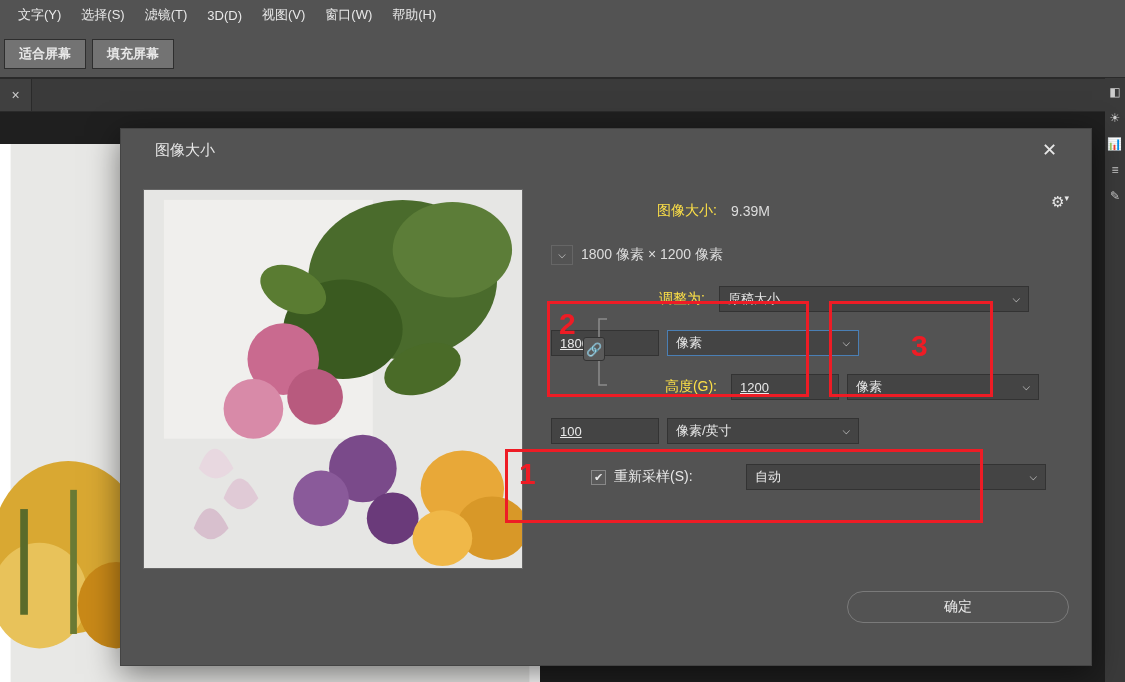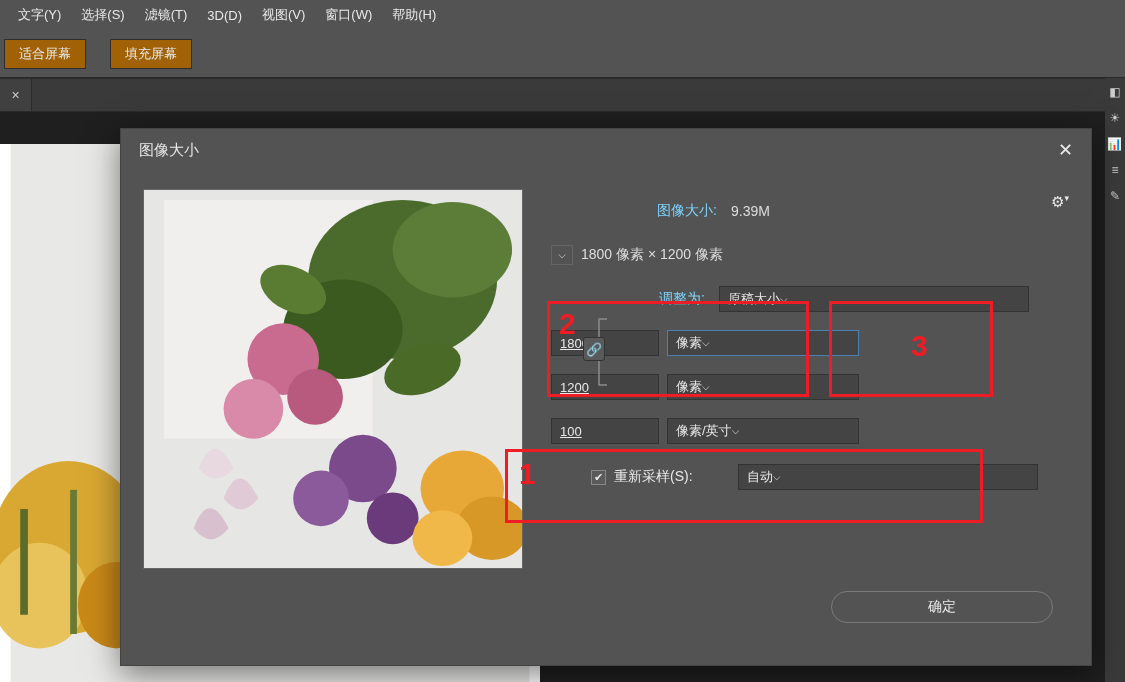--- a/index.html
+++ b/index.html
@@ -4,73 +4,73 @@
 <style>
 * { box-sizing: border-box; margin: 0; padding: 0; font-family: "Microsoft YaHei", sans-serif; }
 body { width: 1125px; height: 682px; background: #535353; overflow: hidden; position: relative; }
 
 
 .menubar { height: 30px; background: #535353; display: flex; align-items: center; padding-left: 8px; color: #e8e8e8; font-size: 13px; }
 .menubar .menu-item { padding: 4px 10px; cursor: pointer; }
 
 
 .toolbar { height: 48px; background: #535353; display: flex; align-items: center; padding-left: 4px; border-bottom: 1px solid #2a2a2a; }
-.toolbar .btn { background: #a16207; border: 1px solid #2e2e2e; color: #e8e8e8; padding: 5px 14px; margin-right: 24px; font-size: 13px; cursor: pointer; }
+.toolbar .btn { background: #737373; border: 1px solid #2e2e2e; color: #e8e8e8; padding: 5px 14px; margin-right: 6px; font-size: 13px; cursor: pointer; font-weight: bold; }
 
 
 .tabbar { height: 34px; background: #3a3a3a; display: flex; align-items: center; border-top: 1px solid #2a2a2a; border-bottom: 1px solid #2a2a2a; }
 .tab-close { width: 32px; height: 100%; display: flex; align-items: center; justify-content: center; color: #ccc; font-size: 14px; cursor: pointer; background: #404040; border-right: 1px solid #2a2a2a; }
 
 
 .canvas-area { position: absolute; top: 112px; left: 0; right: 20px; bottom: 0; background: #1f1f1f; }
 .canvas-frame { position: absolute; top: 32px; left: 0; width: 540px; bottom: 0; background: #fff; overflow: hidden; }
 .bg-flowers { width: 100%; height: 100%; }
 
 
 .right-dock { position: absolute; right: 0; top: 78px; width: 20px; bottom: 0; background: #3a3a3a; display: flex; flex-direction: column; align-items: center; padding-top: 6px; gap: 10px; }
 .dock-icon { width: 16px; height: 16px; display: flex; align-items: center; justify-content: center; color: #ccc; font-size: 12px; }
 
 
 .dialog { position: absolute; left: 120px; top: 128px; width: 972px; height: 538px; background: #535353; box-shadow: 0 8px 30px rgba(0,0,0,.5); border: 1px solid #444; }
-.dialog-header { height: 42px; display: flex; align-items: center; justify-content: space-between; padding: 0 18px; color: #e8e8e8; font-size: 15px; }
+.dialog-header { height: 42px; display: flex; align-items: center; justify-content: space-between; padding: 0 34px; color: #e8e8e8; font-size: 15px; }
 .dialog-close { color: #e8e8e8; font-size: 18px; cursor: pointer; background: none; border: none; }
 
 .dialog-body { display: flex; padding: 18px 22px; gap: 28px; height: 420px; }
 
 .preview { width: 380px; height: 380px; border: 1px solid #666; background: #222; overflow: hidden; position: relative; }
 
 
 .flower-svg { width: 100%; height: 100%; }
 
 .form-area { flex: 1; position: relative; color: #e8e8e8; font-size: 14px; }
 .form-row { display: flex; align-items: center; height: 44px; }
-.form-row .label { width: 180px; text-align: right; padding-right: 14px; color: #7dd3fc; }
+.form-row .label { width: 180px; text-align: right; padding-right: 14px; color: #fde047; }
 .form-row .val { color: #ddd; }
 .form-row input[type="text"] { width: 108px; height: 26px; background: #444; border: 1px solid #333; color: #e8e8e8; padding: 0 8px; font-size: 13px; text-decoration: underline; }
-.form-row .select { width: 192px; height: 26px; background: #444; border: 1px solid #333; color: #e8e8e8; padding: 0 8px; font-size: 13px; display: flex; align-items: center; cursor: pointer; margin-left: 8px; }
+.form-row .select { width: 192px; height: 26px; background: #444; border: 1px solid #333; color: #e8e8e8; padding: 0 8px; font-size: 13px; display: flex; align-items: center; justify-content: space-between; cursor: pointer; margin-left: 8px; }
 .form-row .select.highlight { border: 1px solid #4a7fb5; }
 .form-row .wide-select { width: 310px; }
 .chev { font-size: 10px; color: #ccc; }
 .chev-box { width: 22px; height: 20px; border: 1px solid #666; display: inline-flex; align-items: center; justify-content: center; margin-right: 8px; cursor: pointer; }
 .gear { color: #e8e8e8; font-size: 15px; position: absolute; right: 0; top: 4px; cursor: pointer; }
 
 .checkbox { width: 15px; height: 15px; background: #5a5a5a; border: 1px solid #888; display: inline-flex; align-items: center; justify-content: center; margin-right: 8px; cursor: pointer; }
 .checkbox .tick { color: #e8e8e8; font-size: 11px; line-height: 1; }
 
 
 .link-bracket { position: absolute; left: 38px; top: 126px; width: 22px; height: 74px; pointer-events: none; }
 .link-bracket svg { width: 100%; height: 100%; }
 .chain-icon { position: absolute; left: 32px; top: 148px; width: 22px; height: 24px; background: #5a5a5a; border: 1px solid #333; border-radius: 3px; display: flex; align-items: center; justify-content: center; color: #ccc; font-size: 13px; cursor: pointer; }
 
 
 .redbox { position: absolute; border: 3px solid #ee1c25; pointer-events: none; }
 .rednum { position: absolute; color: #ee1c25; font-size: 30px; font-weight: bold; font-family: Arial; pointer-events: none; }
 
 
-.dialog-footer { display: flex; justify-content: flex-end; padding: 0 38px; gap: 18px; }
+.dialog-footer { display: flex; justify-content: flex-end; padding: 0 22px; gap: 18px; }
 .pill-btn { width: 222px; height: 32px; border: 1px solid #7a7a7a; border-radius: 16px; background: transparent; color: #e8e8e8; font-size: 14px; cursor: pointer; }
 </style>
 </head>
 <body>
 
 <div class="menubar">
   <span class="menu-item">文字(Y)</span>
   <span class="menu-item">选择(S)</span>
   <span class="menu-item">滤镜(T)</span>
   <span class="menu-item">3D(D)</span>
@@ -173,20 +173,21 @@
 
       <div class="form-row">
         <input type="text" value="1800" style="">
         <div class="select highlight">
           <span>像素</span>
           <span class="chev">⌵</span>
         </div>
       </div>
 
       <div class="form-row">
+        <span class="label">高度(G):</span>
         <input type="text" value="1200" style="">
         <div class="select">
           <span>像素</span>
           <span class="chev">⌵</span>
         </div>
       </div>
 
       <div class="form-row">
         <input type="text" value="100" style="">
         <div class="select">
@@ -194,21 +195,21 @@
           <span class="chev">⌵</span>
         </div>
       </div>
 
       <div class="form-row" style="margin-top:2px">
         <span class="label" style="width:40px"></span>
         <span class="checkbox">
             <span class="tick">✔</span>
           </span>
         <span style="width:124px">重新采样(S):</span>
-        <div class="select wide-select" style="width:300px;margin-left:0">
+        <div class="select wide-select" style="width:300px;margin-left:8px">
           <span>自动</span>
           <span class="chev">⌵</span>
         </div>
       </div>
 
       <div class="link-bracket">
         <svg viewBox="0 0 22 74">
           <path d="M 18 4 L 10 4 L 10 70 L 18 70 M 10 37 L 2 37" stroke="#8c8c8c" stroke-width="1.5" fill="none"></path>
         </svg>
       </div>

